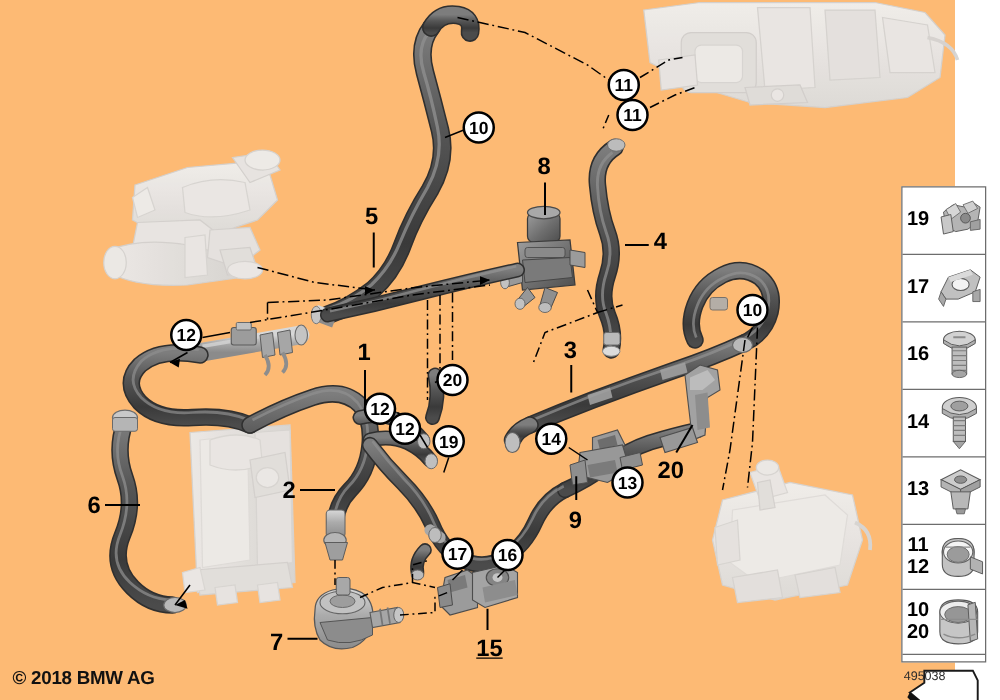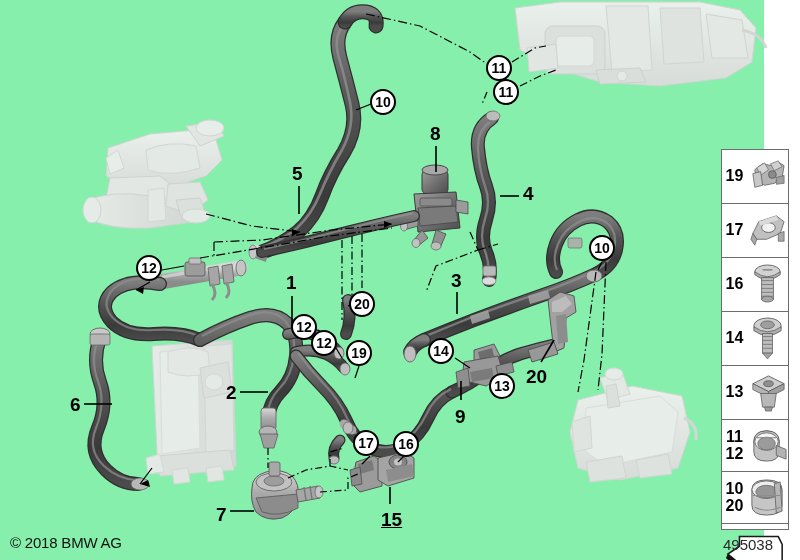--- a/index.html
+++ b/index.html
@@ -5,21 +5,21 @@
   html, body {
     margin: 0; padding: 0;
     width: 800px; height: 560px;
     background: #ffffff;
     font-family: "Liberation Sans", sans-serif;
     overflow: hidden;
   }
   #stage {
     position: relative;
     width: 764px; height: 560px;
-    background: #86efac;
+    background: #fdba74;
   }
   svg.layer {
     position: absolute; left: 0; top: 0;
     width: 800px; height: 560px;
   }
   
   .bubble {
     position: absolute;
     width: 26px; height: 26px;
     border: 2px solid #000;
@@ -78,29 +78,29 @@
     flex: 1 1 auto;
     height: 100%;
     position: relative;
   }
   .legend-art svg { position:absolute; left:0; top:0; width:100%; height:100%; }
   
   #copyright {
     position: absolute;
     left: 10px; top: 534px;
     font-size: 15px;
-    font-weight: normal;
+    font-weight: bold;
     color: #111;
     z-index: 40;
     letter-spacing: -0.2px;
   }
   #diagnum {
     position: absolute;
     left: 723px; top: 536px;
-    font-size: 15px;
+    font-size: 10px;
     color: #2b2b2b;
     z-index: 40;
   }
 </style>
 </head>
 <body>
 
 <div id="stage">
 
   <svg class="layer" viewBox="0 0 800 560" preserveAspectRatio="none">

